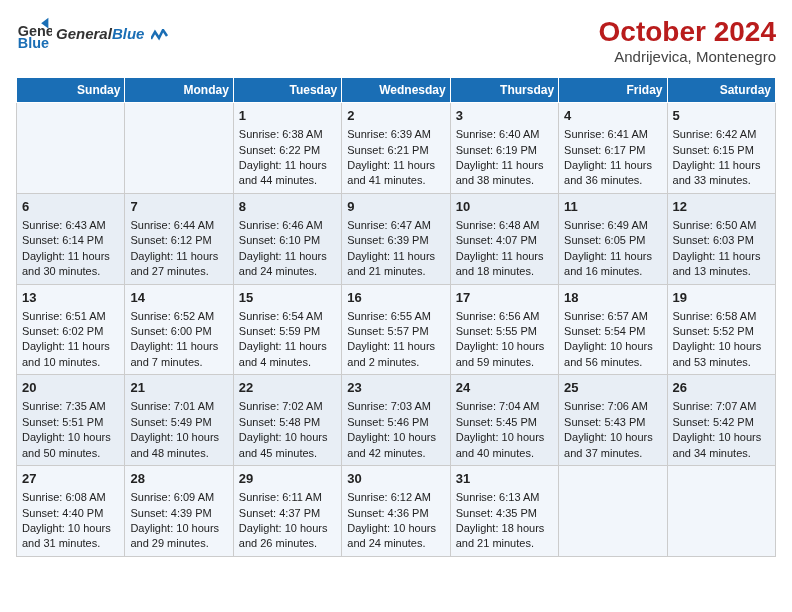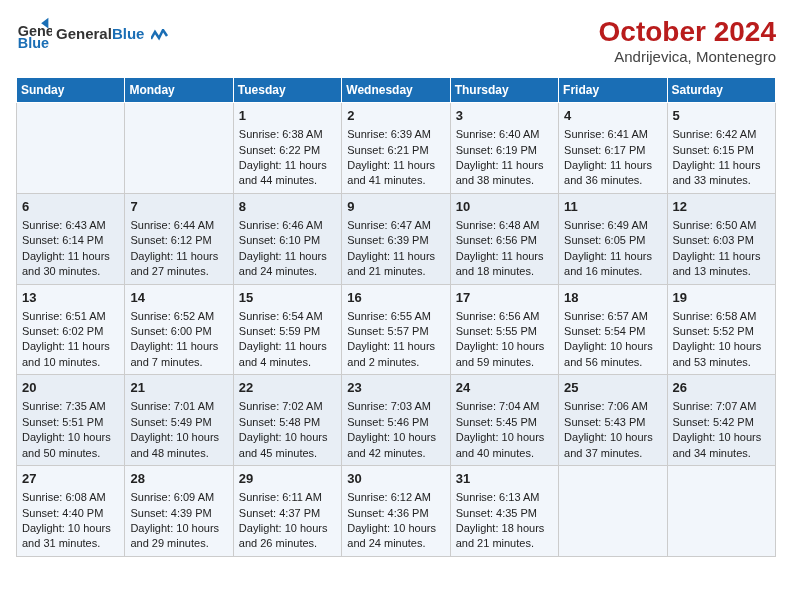--- a/index.html
+++ b/index.html
@@ -60,34 +60,34 @@
     }
     .day-num {
       font-weight: bold;
       font-size: 13px;
       display: block;
       margin-bottom: 2px;
     }
     .empty { background: #f9f9f9; }
     tr:nth-child(odd) td { background-color: #f2f6fb; }
     tr:nth-child(even) td { background-color: #e8eef5; }
-    thead th { background-color: #1a6eb5 !important; }
+    thead th { background-color: #1a6eb5 !important; text-align: right; }
   </style>
 </head>
 <body>
 
 <div class="header">
   <div class="logo">
     <svg class="logo-icon" viewBox="0 0 40 40">
       <text x="2" y="22" font-size="16" font-weight="bold" fill="#333" font-family="Arial">General</text>
       <text x="2" y="36" font-size="16" font-weight="bold" fill="#1a6eb5" font-family="Arial">Blue</text>
       <polygon points="36,8 44,2 44,14" fill="#1a6eb5" transform="translate(-8,0)"></polygon>
     </svg>
     <div>
-      <div style="font-size:15px;font-weight:bold;color:#333;line-height:1.2;">
+      <div style="font-size:15px;font-weight:bold;color:#333;line-height:1.2;font-style:italic;">
         <span style="color:#333;">General</span><span style="color:#1a6eb5;">Blue</span>
         <svg width="18" height="12" style="vertical-align:middle;margin-left:2px;">
           <polyline points="0,10 4,3 8,9 12,1 16,7" fill="none" stroke="#1a6eb5" stroke-width="2.5"></polyline>
         </svg>
       </div>
     </div>
   </div>
   <div class="title-block">
     <div class="month-title">October 2024</div>
     <div class="location">Andrijevica, Montenegro</div>
@@ -114,21 +114,21 @@
         <td><span class="day-num">2</span><span>Sunrise: 6:39 AM</span><br><span>Sunset: 6:21 PM</span><br><span>Daylight: 11 hours and 41 minutes.</span></td>
         <td><span class="day-num">3</span><span>Sunrise: 6:40 AM</span><br><span>Sunset: 6:19 PM</span><br><span>Daylight: 11 hours and 38 minutes.</span></td>
         <td><span class="day-num">4</span><span>Sunrise: 6:41 AM</span><br><span>Sunset: 6:17 PM</span><br><span>Daylight: 11 hours and 36 minutes.</span></td>
         <td><span class="day-num">5</span><span>Sunrise: 6:42 AM</span><br><span>Sunset: 6:15 PM</span><br><span>Daylight: 11 hours and 33 minutes.</span></td>
       </tr>
       <tr>
         <td><span class="day-num">6</span><span>Sunrise: 6:43 AM</span><br><span>Sunset: 6:14 PM</span><br><span>Daylight: 11 hours and 30 minutes.</span></td>
         <td><span class="day-num">7</span><span>Sunrise: 6:44 AM</span><br><span>Sunset: 6:12 PM</span><br><span>Daylight: 11 hours and 27 minutes.</span></td>
         <td><span class="day-num">8</span><span>Sunrise: 6:46 AM</span><br><span>Sunset: 6:10 PM</span><br><span>Daylight: 11 hours and 24 minutes.</span></td>
         <td><span class="day-num">9</span><span>Sunrise: 6:47 AM</span><br><span>Sunset: 6:39 PM</span><br><span>Daylight: 11 hours and 21 minutes.</span></td>
-        <td><span class="day-num">10</span><span>Sunrise: 6:48 AM</span><br><span>Sunset: 6:56 PM</span><br><span>Daylight: 11 hours and 18 minutes.</span></td>
+        <td><span class="day-num">10</span><span>Sunrise: 6:48 AM</span><br><span>Sunset: 4:07 PM</span><br><span>Daylight: 11 hours and 18 minutes.</span></td>
         <td><span class="day-num">11</span><span>Sunrise: 6:49 AM</span><br><span>Sunset: 6:05 PM</span><br><span>Daylight: 11 hours and 16 minutes.</span></td>
         <td><span class="day-num">12</span><span>Sunrise: 6:50 AM</span><br><span>Sunset: 6:03 PM</span><br><span>Daylight: 11 hours and 13 minutes.</span></td>
       </tr>
       <tr>
         <td><span class="day-num">13</span><span>Sunrise: 6:51 AM</span><br><span>Sunset: 6:02 PM</span><br><span>Daylight: 11 hours and 10 minutes.</span></td>
         <td><span class="day-num">14</span><span>Sunrise: 6:52 AM</span><br><span>Sunset: 6:00 PM</span><br><span>Daylight: 11 hours and 7 minutes.</span></td>
         <td><span class="day-num">15</span><span>Sunrise: 6:54 AM</span><br><span>Sunset: 5:59 PM</span><br><span>Daylight: 11 hours and 4 minutes.</span></td>
         <td><span class="day-num">16</span><span>Sunrise: 6:55 AM</span><br><span>Sunset: 5:57 PM</span><br><span>Daylight: 11 hours and 2 minutes.</span></td>
         <td><span class="day-num">17</span><span>Sunrise: 6:56 AM</span><br><span>Sunset: 5:55 PM</span><br><span>Daylight: 10 hours and 59 minutes.</span></td>
         <td><span class="day-num">18</span><span>Sunrise: 6:57 AM</span><br><span>Sunset: 5:54 PM</span><br><span>Daylight: 10 hours and 56 minutes.</span></td>

